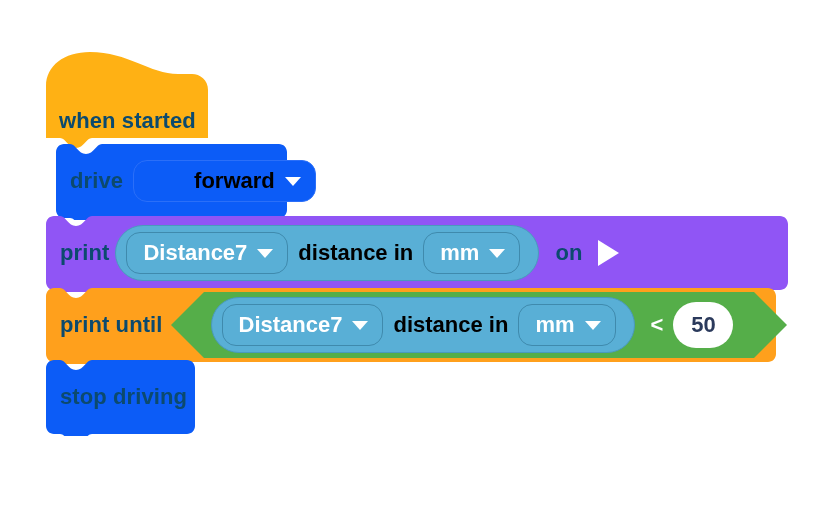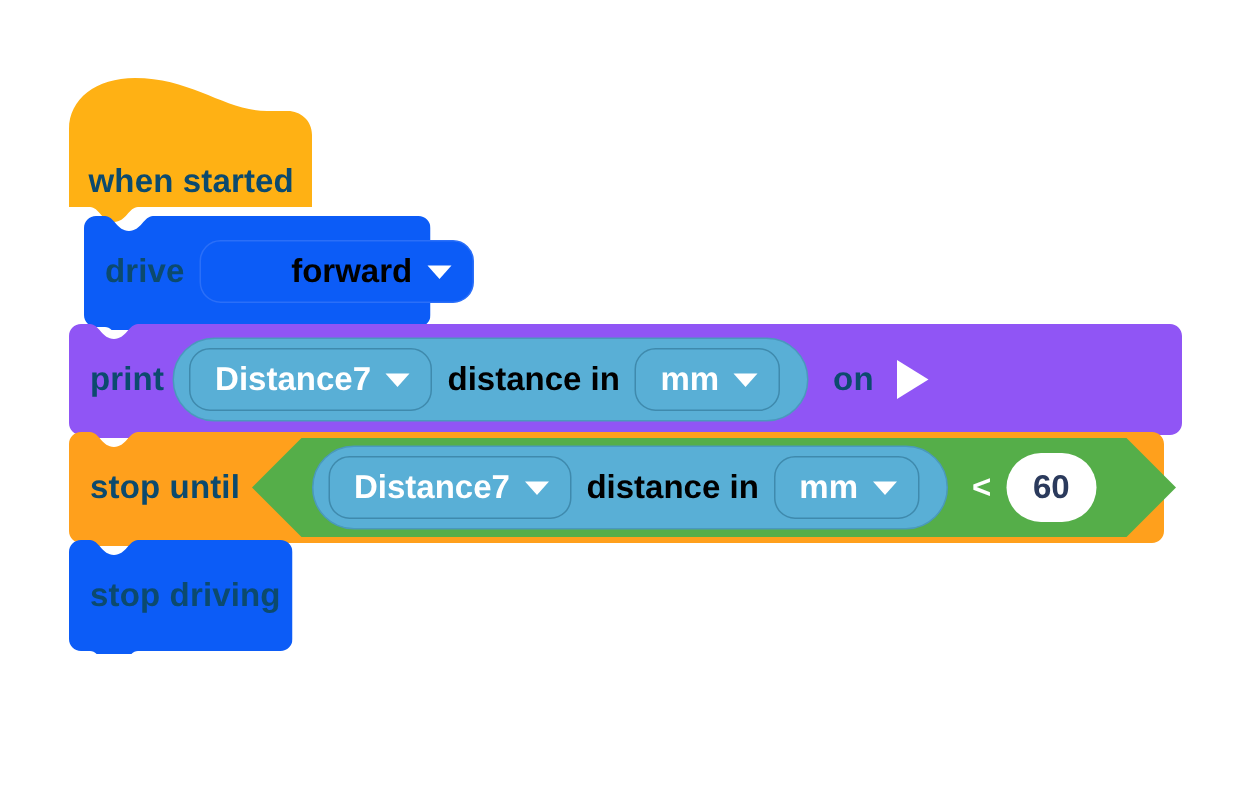--- a/index.html
+++ b/index.html
@@ -296,21 +296,21 @@
                L730,66
                C730,70.4 726.4,74 722,74
                L46,74
                C40,74 38,84 30,84
                C22,84 20,74 14,74
                L8,74
                C3.6,74 0,70.4 0,66
                Z" fill="#FFA01C"></path>
     </svg>
     <div class="stack-row">
-      <span class="blk-label">stop until</span>
+      <span class="blk-label">print until</span>
 
       <span class="bool-hex">
         <svg class="bool-bg" width="616" height="66" viewBox="0 0 616 66">
           <path d="M33,0 L583,0 L616,33 L583,66 L33,66 L0,33 Z" fill="#55AE49"></path>
         </svg>
         <span class="bool-inner">
 
           <span class="reporter">
             <span class="dd-field">
               <span class="dd-text">Distance7</span>
@@ -319,21 +319,21 @@
             <span class="rep-label">distance in</span>
             <span class="dd-field">
               <span class="dd-text">mm</span>
               <span class="caret"></span>
             </span>
           </span>
 
           <span class="op-sym">&lt;</span>
 
           <span class="num-oval">
-            <span class="num-text">60</span>
+            <span class="num-text">50</span>
           </span>
         </span>
       </span>
     </div>
   </div>
 
   <div class="stack" id="stop-block">
     <svg class="stack-svg" width="149" height="76" viewBox="0 0 149 76">
       <path d="M0,8
                C0,3.6 3.6,0 8,0

